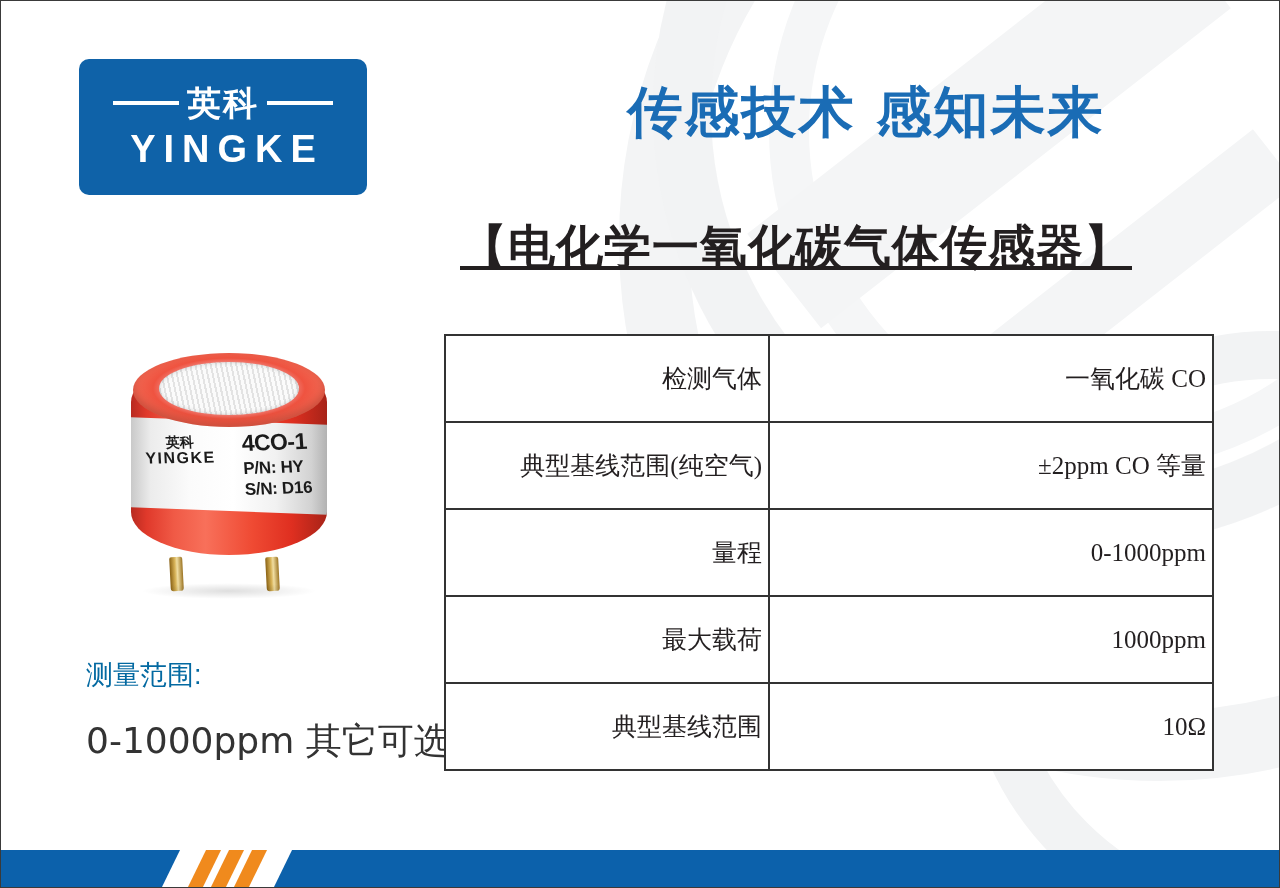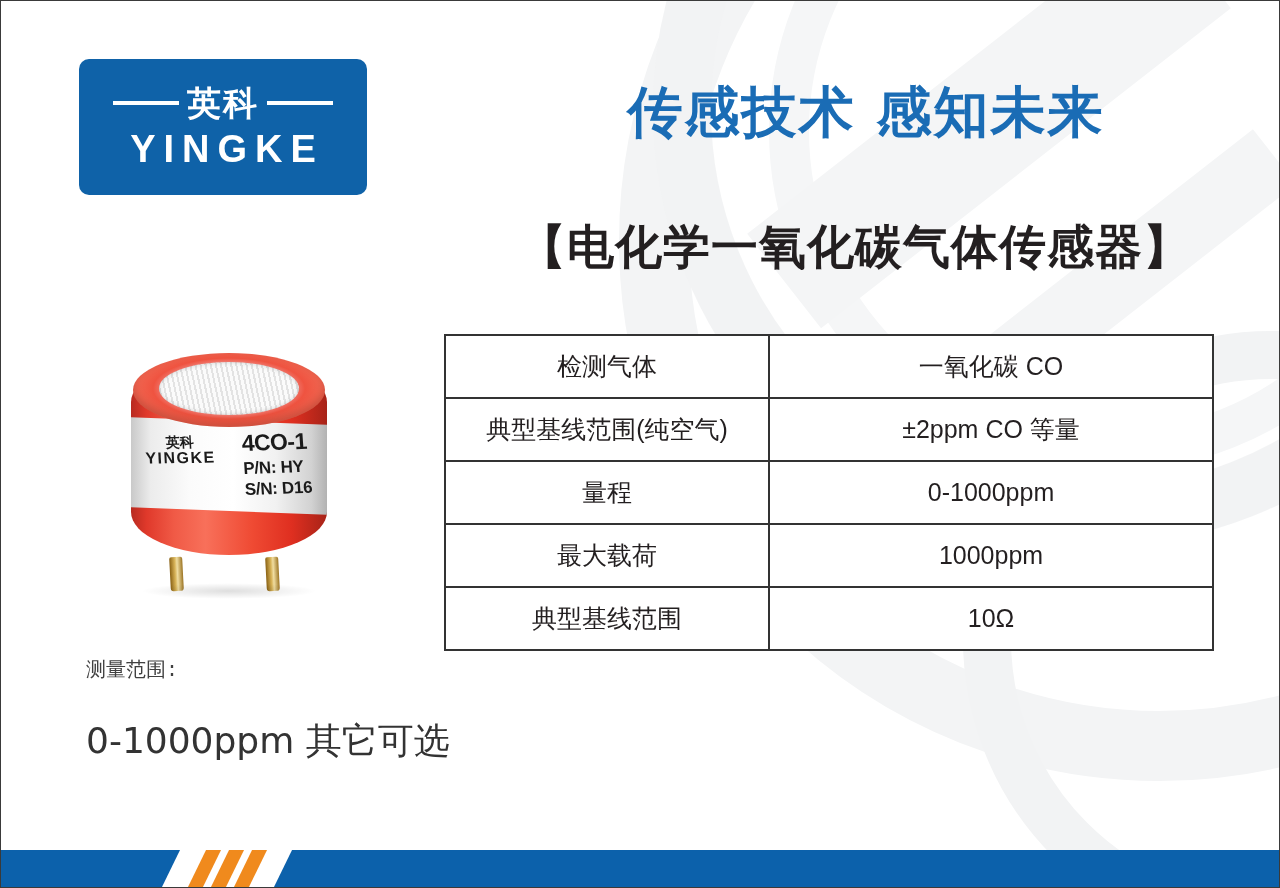--- a/index.html
+++ b/index.html
@@ -120,64 +120,65 @@
     white-space: nowrap;
     font-family: "DejaVu Sans", "Liberation Sans", sans-serif;
     margin-top: 17px;
   }
 
   .product-title {
     position: absolute;
     left: 400px;
     top: 218px;
     width: 790px;
-    text-align: right;
+    text-align: center;
     color: #231f20;
     font-size: 47px;
     font-weight: bold;
     letter-spacing: 1px;
     line-height: 1.2;
     white-space: nowrap;
     font-family: "DejaVu Sans", "Liberation Sans", sans-serif;
+    text-decoration: underline;
   }
 
   
   .spec-table {
     position: absolute;
     left: 443px;
     top: 333px;
     width: 740px;
     border-collapse: collapse;
     table-layout: fixed;
     background: #ffffff;
   }
   .spec-table td {
     border: 2px solid #333333;
     height: 53px;
-    text-align: center;
+    text-align: right;
     vertical-align: middle;
     color: #231f20;
     font-size: 25px;
-    font-family: Liberation Sans, sans-serif;
-    padding: 4px 6px;
+    font-family: Liberation Serif, serif;
+    padding: 16px 6px;
     white-space: nowrap;
   }
   .spec-table td.label { width: 310px; }
   .spec-table td.value { width: 430px; }
 
   
   .range-label {
     position: absolute;
     left: 85px;
     top: 658px;
-    color: #404040;
-    font-size: 20px;
+    color: #0369a1;
+    font-size: 27px;
     line-height: 1.2;
     white-space: nowrap;
-    font-family: Liberation Mono, monospace;
+    font-family: Liberation Sans, sans-serif;
   }
   .range-value {
     position: absolute;
     left: 85px;
     top: 718px;
     color: #333333;
     font-size: 36px;
     line-height: 1.2;
     white-space: nowrap;
     font-family: "DejaVu Sans", "Liberation Sans", sans-serif;

